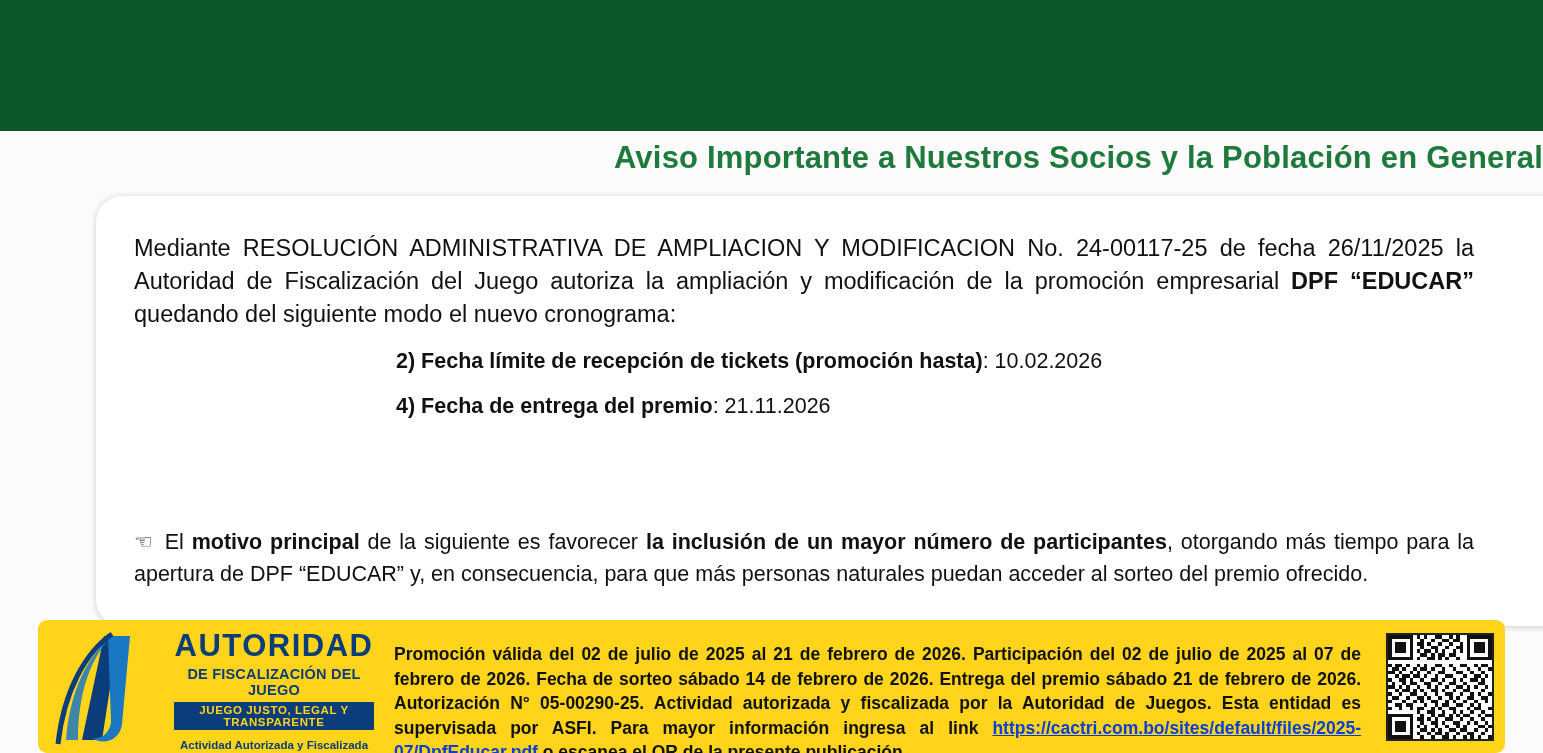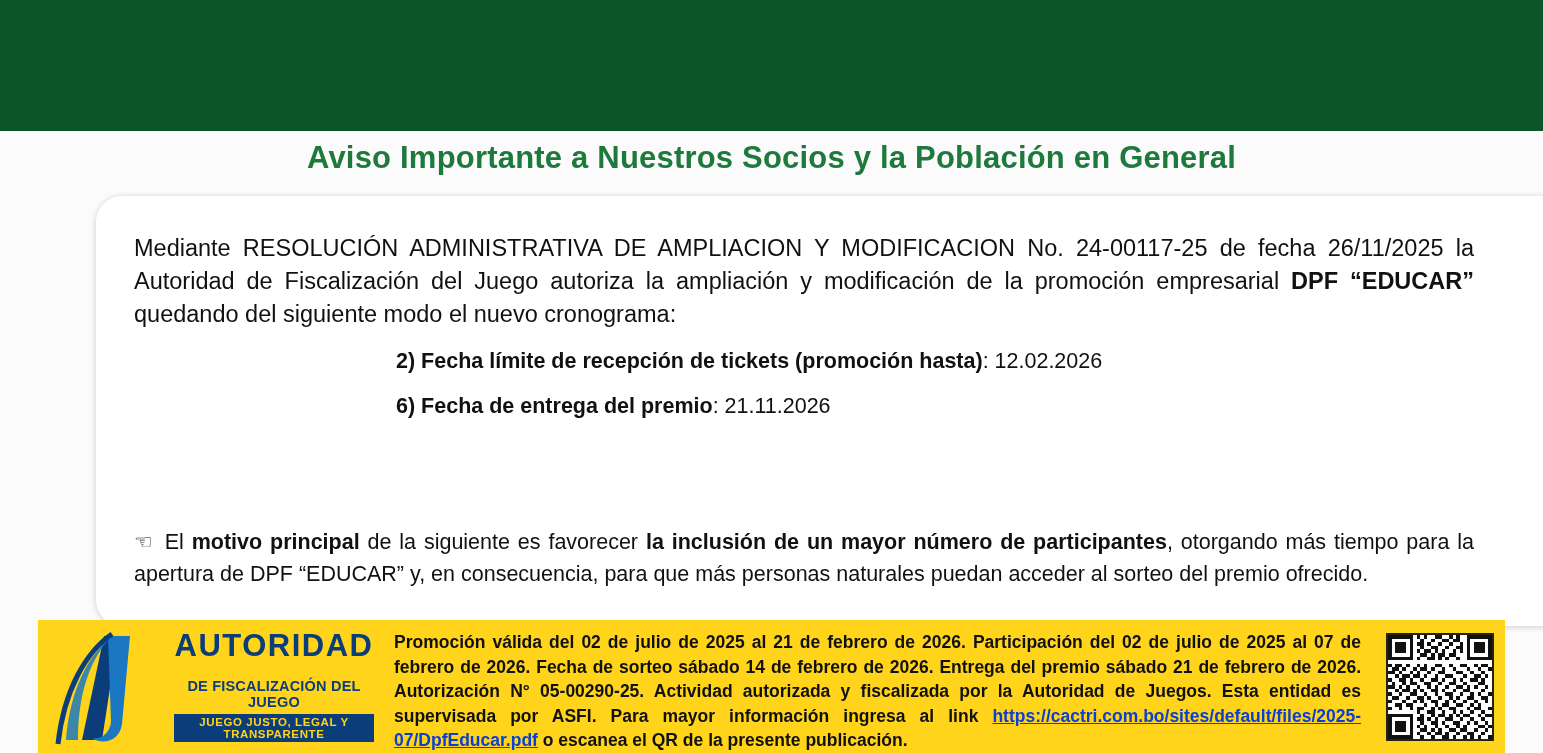--- a/index.html
+++ b/index.html
@@ -14,21 +14,21 @@
   #top-band {
     position: absolute; top:0; left:0; width:1543px; height:131px;
     background: #0b5528;
   }
   #page-body {
     position: absolute; top:131px; left:0; width:1543px; height:622px;
     background: #fbfbfb;
   }
   #headline {
     position: absolute; top: 140px; left: 0; width: 1543px;
-    text-align: center;
+    text-align: right;
     color: #1e7a3c;
     font-weight: bold;
     font-size: 31px;
     letter-spacing: 0.2px;
   }
   #content-card {
     position: absolute;
     top: 196px; left: 96px; width: 1482px; height: 430px;
     background: #ffffff;
     border-radius: 26px;
@@ -69,55 +69,57 @@
     font-size: 21px;
     transform: scaleX(-1);
     margin-right: 4px;
   }
   
   #footer-banner {
     position: absolute; bottom: 0; left: 38px; width: 1467px; height: 133px;
     background: #ffd41a;
     display: flex;
     align-items: stretch;
+    border-radius: 9px;
   }
   #logo-zone {
     width: 340px; position: relative; flex: 0 0 340px;
   }
   #aj-mark {
     position: absolute; left: 14px; top: 8px; width: 118px; height: 120px;
   }
   #logo-text {
     position: absolute; left: 136px; top: 10px; width: 200px; text-align: center;
   }
   #logo-title {
     font-size: 31px; font-weight: bold; letter-spacing: 1.5px;
     color: #0b3d7a; line-height: 32px;
   }
   #logo-sub1 {
     font-size: 14.5px; font-weight: bold; color: #0b3d7a; letter-spacing: 0.2px;
-    margin-top: 16px;
+    margin-top: 4px;
   }
   #logo-sub2 {
     margin-top: 4px;
     background: #0b3d7a; color: #ffd41a; font-size: 11.5px; font-weight: bold;
     letter-spacing: 0.6px; padding: 2px 16px;
   }
   #logo-sub3 {
     margin-top: 8px; font-size: 11.5px; color: #0b3d7a; font-weight: bold;
     line-height: 14px;
   }
   #footer-text {
     flex: 1 1 auto;
     padding: 10px 14px 6px 16px;
     font-size: 17.5px;
     line-height: 24.5px;
     color: #111;
     font-weight: bold;
     text-align: justify;
+    margin-top: 12px;
   }
   #footer-text a {
     color: #0a3fd4; text-decoration: underline;
   }
   #qr-zone {
     flex: 0 0 130px;
     display: flex; align-items: center; justify-content: center;
   }
   #qr {
     width: 108px; height: 108px; background: #fff; border: 2px solid #222;
@@ -133,24 +135,24 @@
 <div id="headline">Aviso Importante a Nuestros Socios y la Población en General</div>
 
 <div id="content-card">
 
   <div id="intro">
     <span>Mediante RESOLUCIÓN ADMINISTRATIVA DE AMPLIACION Y MODIFICACION No.    24-00117-25 de fecha 26/11/2025 la Autoridad de Fiscalización del Juego autoriza la ampliación y modificación de la promoción empresarial </span><b>DPF “EDUCAR”</b><span> quedando del siguiente modo el nuevo cronograma:</span>
   </div>
 
   <div class="list">
     <div class="list-item">
-      <b>2) Fecha límite de recepción de tickets (promoción hasta)</b><span>: 12.02.2026</span>
+      <b>2) Fecha límite de recepción de tickets (promoción hasta)</b><span>: 10.02.2026</span>
     </div>
     <div class="list-item">
-      <b>6) Fecha de entrega del premio</b><span>: 21.11.2026</span>
+      <b>4) Fecha de entrega del premio</b><span>: 21.11.2026</span>
     </div>
   </div>
 
   <div id="note">
     <span class="hand-icon">☞</span><span> El </span><b>motivo principal</b><span> de la siguiente es favorecer </span><b>la inclusión de un mayor número de participantes</b><span>, otorgando más tiempo para la apertura de DPF “EDUCAR” y, en consecuencia, para que más personas naturales puedan acceder al sorteo del premio ofrecido.</span>
   </div>
 
 </div>
 
 <div id="footer-banner">

